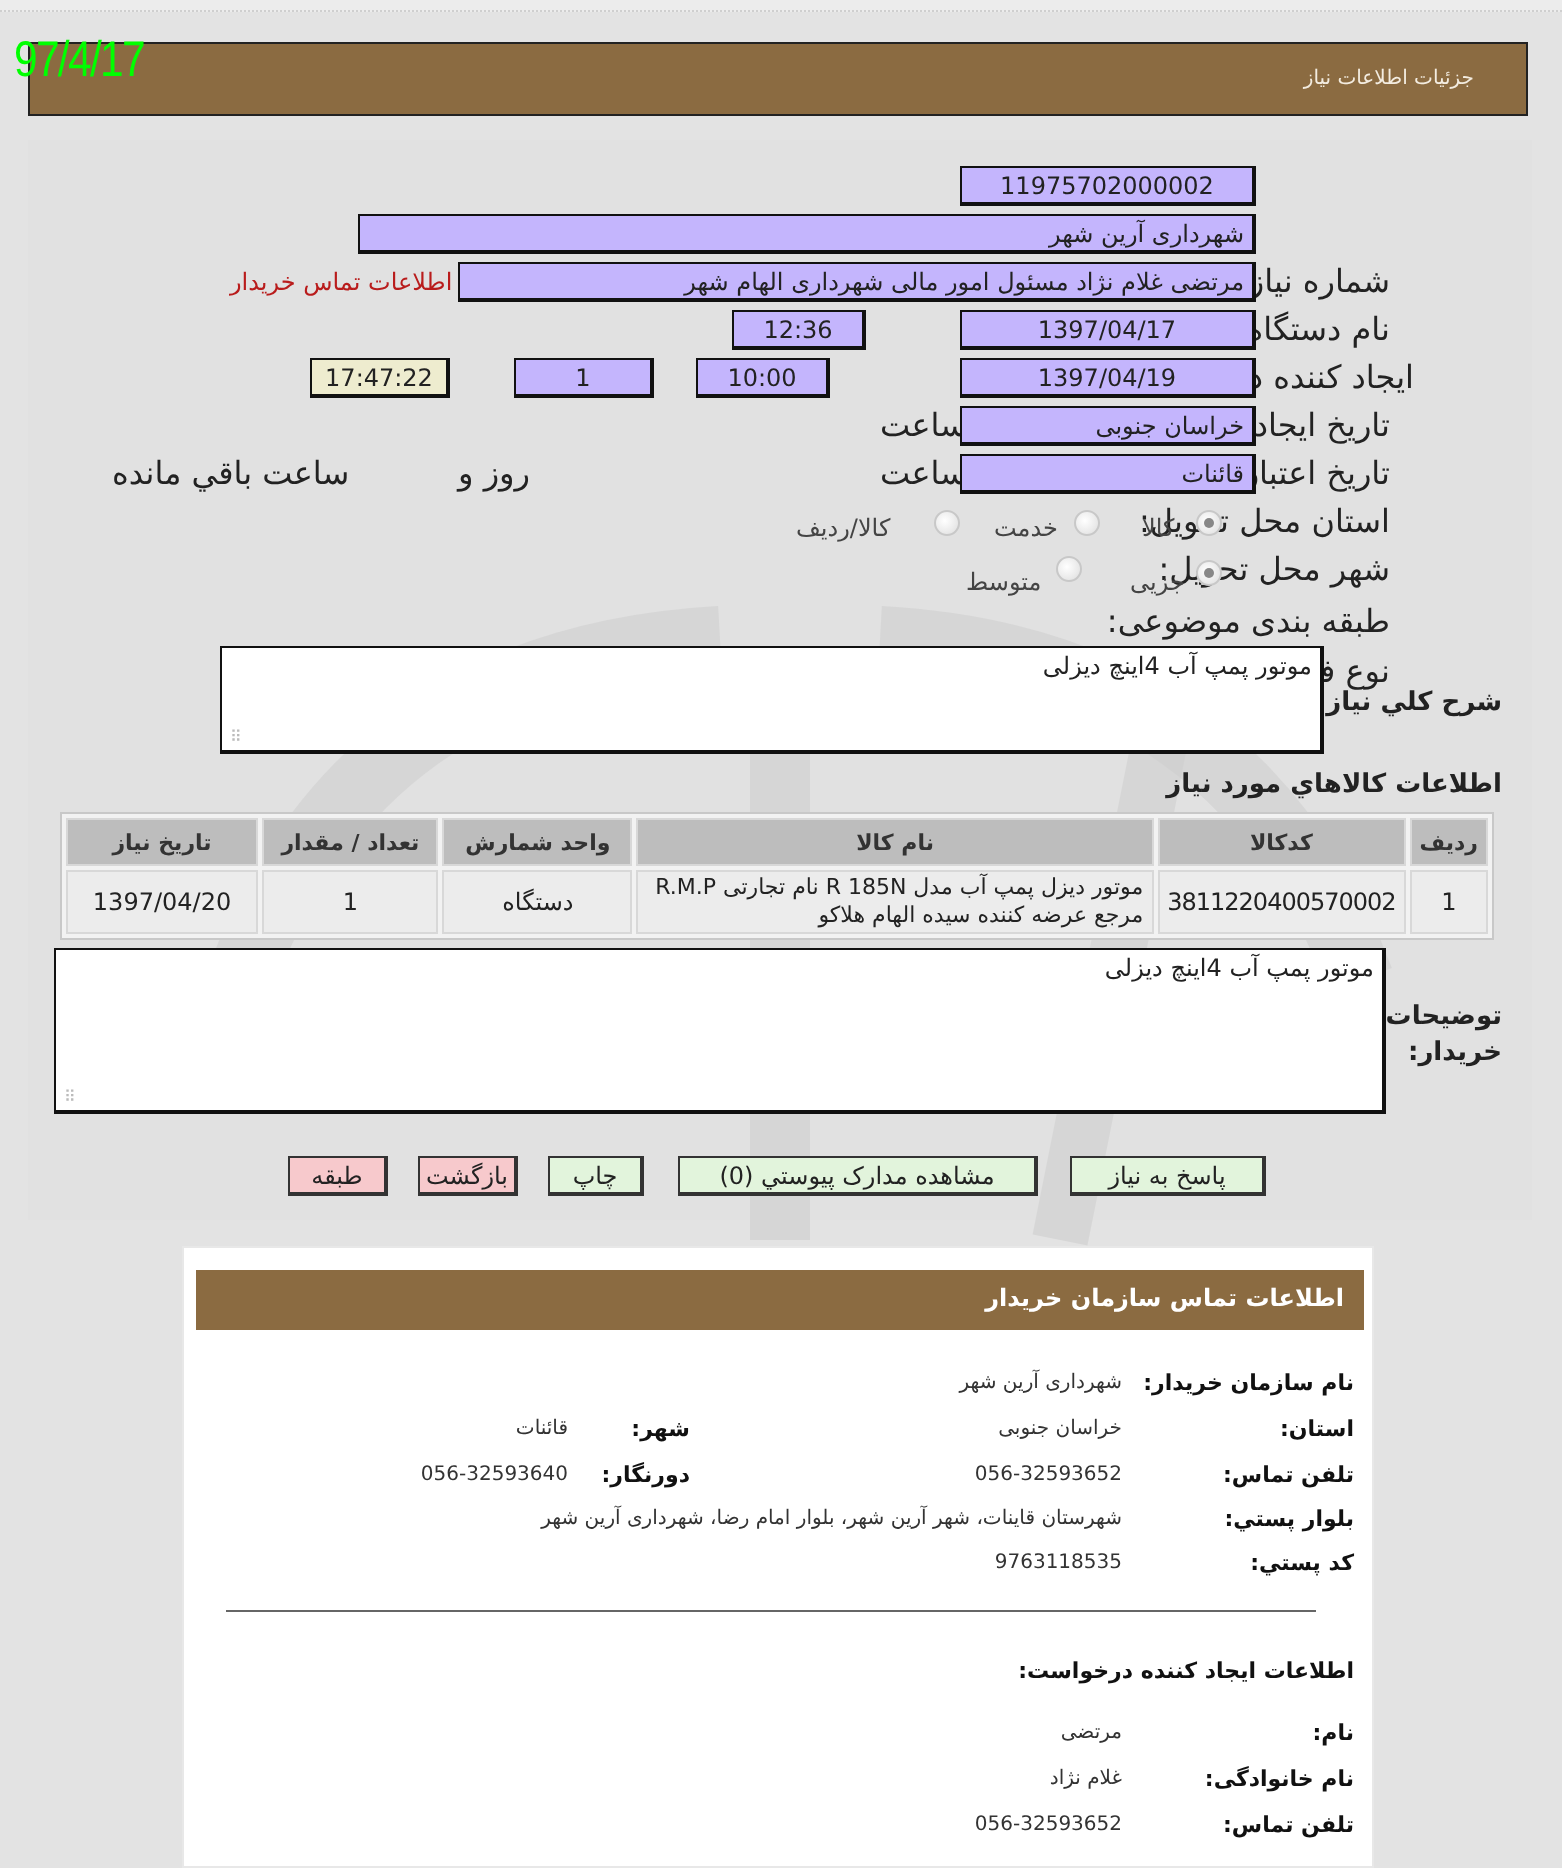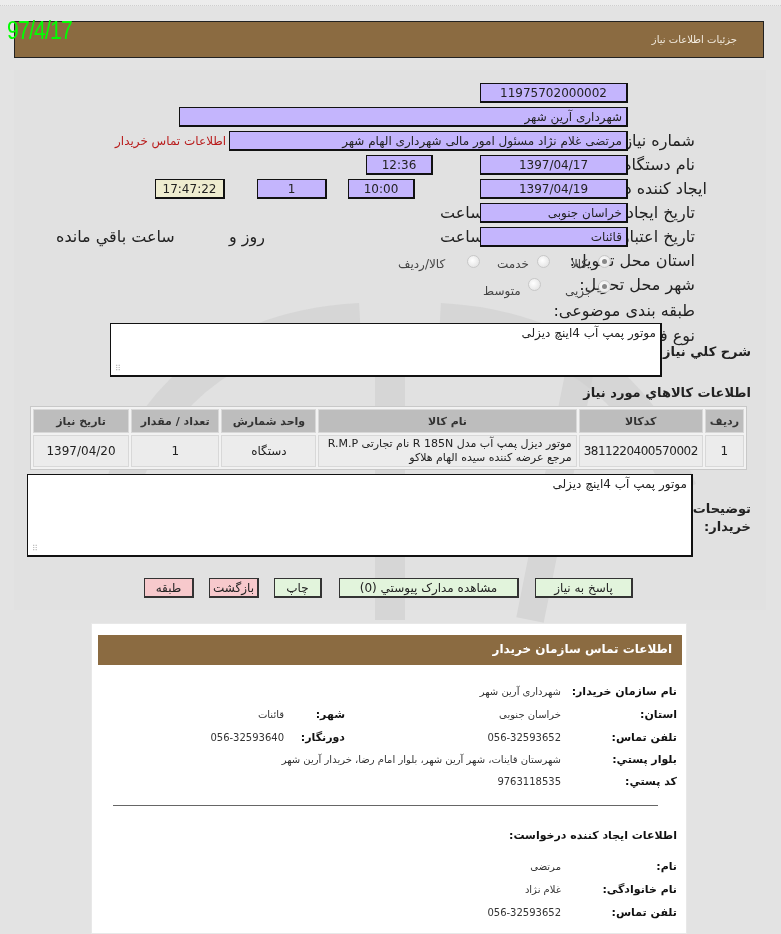--- a/index.html
+++ b/index.html
@@ -205,21 +205,21 @@
 <span class="c-value" style="right:220px; top:709px;">خراسان جنوبی</span>
 <span class="c-label" style="right:436px; top:708px;">شهر:</span>
 <span class="c-value" style="right:497px; top:709px;">قائنات</span>
 
 <span class="c-label" style="right:104px; top:731px;">تلفن تماس:</span>
 <span class="c-value" style="right:220px; top:732px;">056-32593652</span>
 <span class="c-label" style="right:436px; top:731px;">دورنگار:</span>
 <span class="c-value" style="right:497px; top:732px;">056-32593640</span>
 
 <span class="c-label" style="right:104px; top:753px;">بلوار پستي:</span>
-<span class="c-value" style="right:220px; top:754px;">شهرستان قاینات، شهر آرین شهر، بلوار امام رضا، خریدار آرین شهر</span>
+<span class="c-value" style="right:220px; top:754px;">شهرستان قاینات، شهر آرین شهر، بلوار امام رضا، شهرداری آرین شهر</span>
 
 <span class="c-label" style="right:104px; top:775px;">کد پستي:</span>
 <span class="c-value" style="right:220px; top:776px;">9763118535</span>
 
 <div class="divider" style="left:113px;"></div>
 
 <span class="c-label" style="right:104px; top:829px;">اطلاعات ایجاد کننده درخواست:</span>
 
 <span class="c-label" style="right:104px; top:860px;">نام:</span>
 <span class="c-value" style="right:220px; top:861px;">مرتضی</span>

